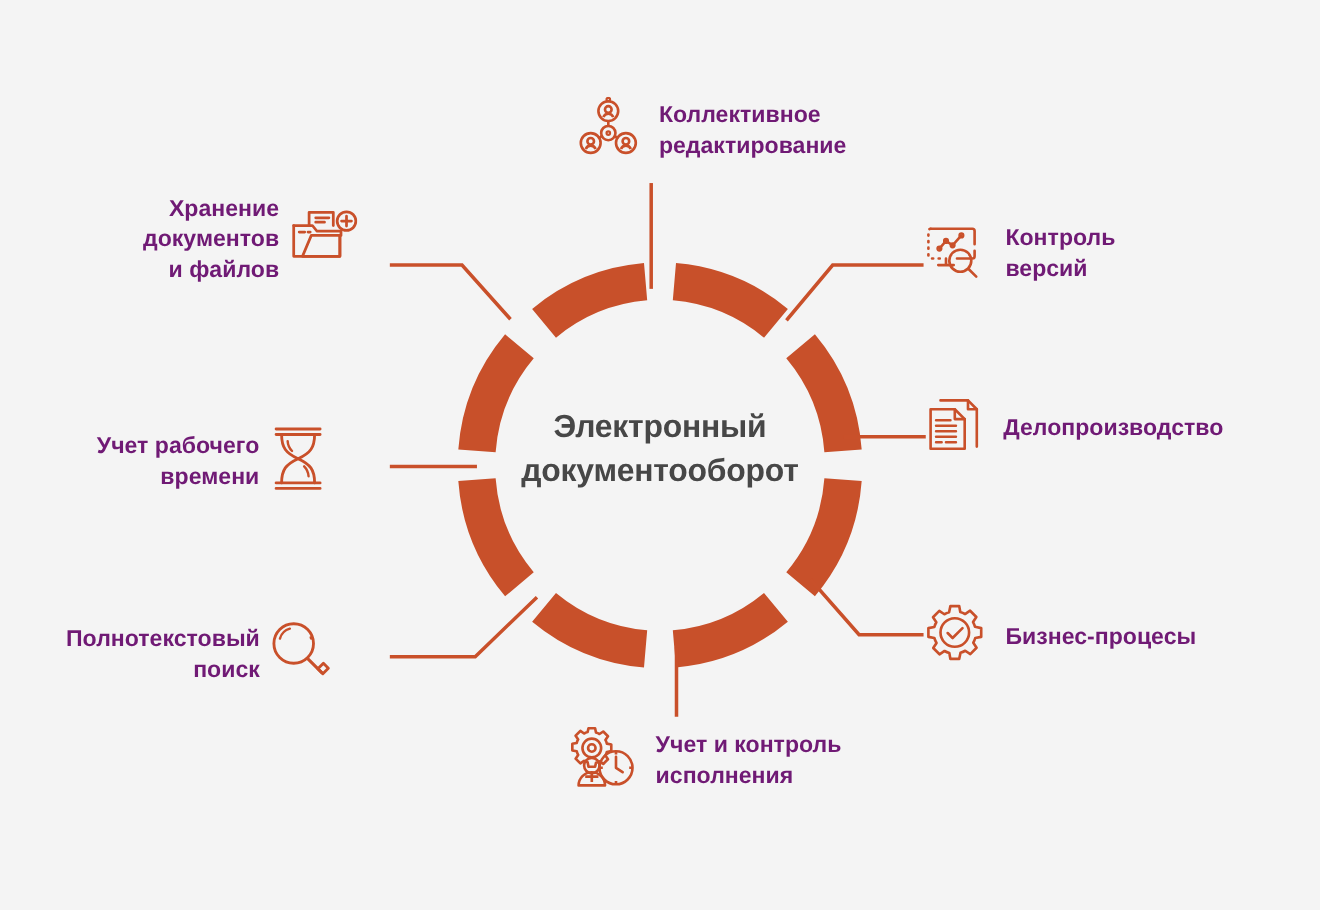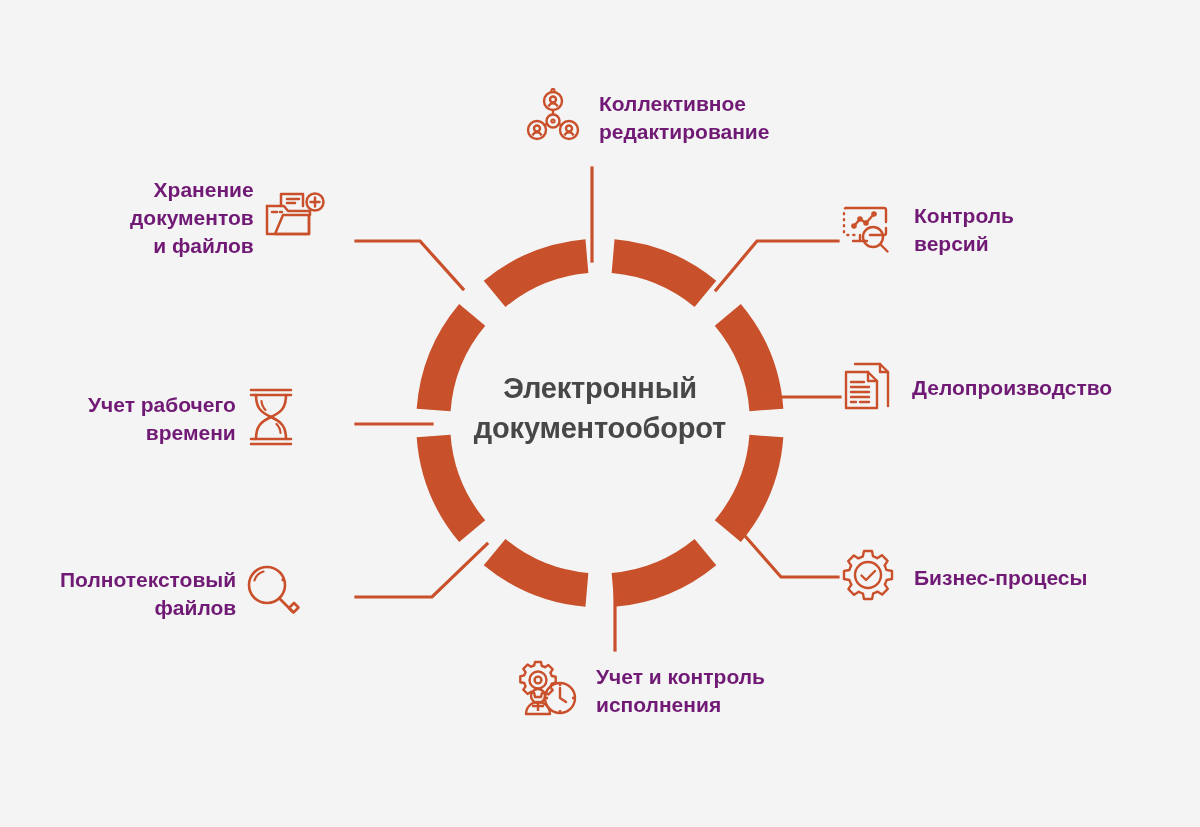--- a/index.html
+++ b/index.html
@@ -170,21 +170,21 @@
         <path d="M42 28v10l6 4" stroke-linecap="round"></path>
         <path d="M42 23v3M42 50v3M57 38h-3M30 38h-3"></path>
       </svg>
     </span>
     <span class="lbl">Учет и контроль
 исполнения</span>
   </div>
 
   <div class="node left" id="node-search">
     <span class="lbl">Полнотекстовый
-файлов</span>
+поиск</span>
     <span class="icon">
       <svg width="56" height="60" viewBox="0 0 56 60" fill="none" stroke="#c9502a" stroke-width="2.6" stroke-linecap="round">
         <circle cx="22" cy="23" r="18"></circle>
         <path d="M9.5 18.5a13 13 0 0 1 9-9" stroke-width="2.2"></path>
         <path d="M37.5 17.5a13.3 13.3 0 0 1 .8 3" stroke-width="2.2" stroke-dasharray="1 4"></path>
         <path d="M34.5 36.5l13 13" stroke-width="2.8"></path>
         <path d="M44 46l5-5 4.5 4.5-5 5z" stroke-linejoin="round"></path>
       </svg>
     </span>
   </div>

